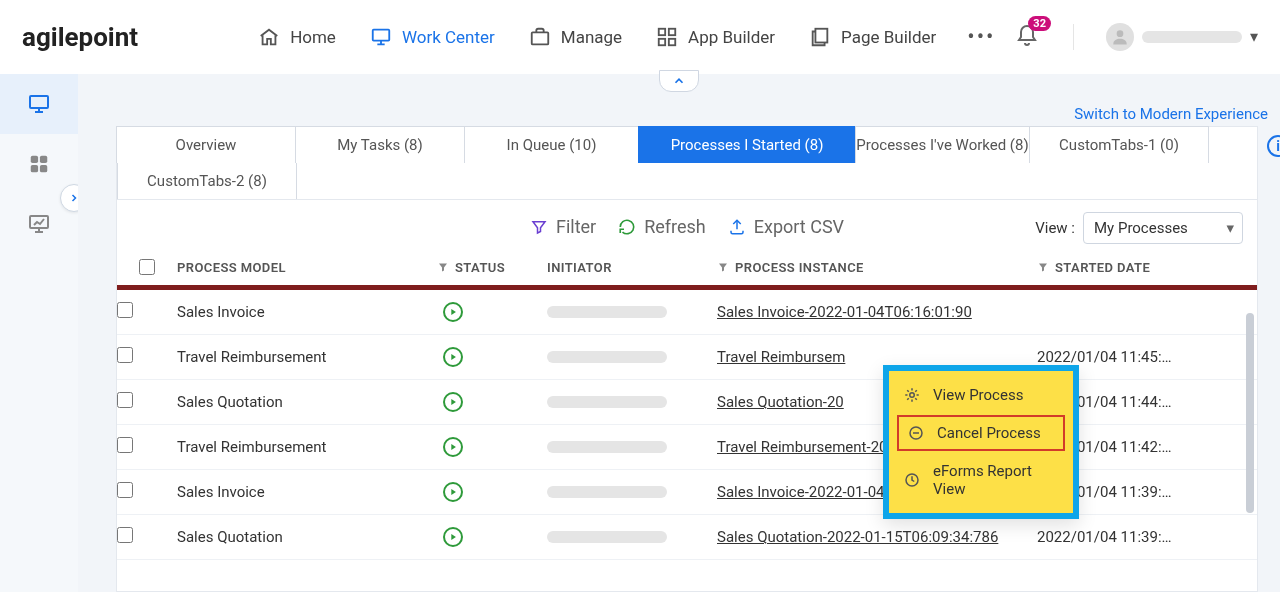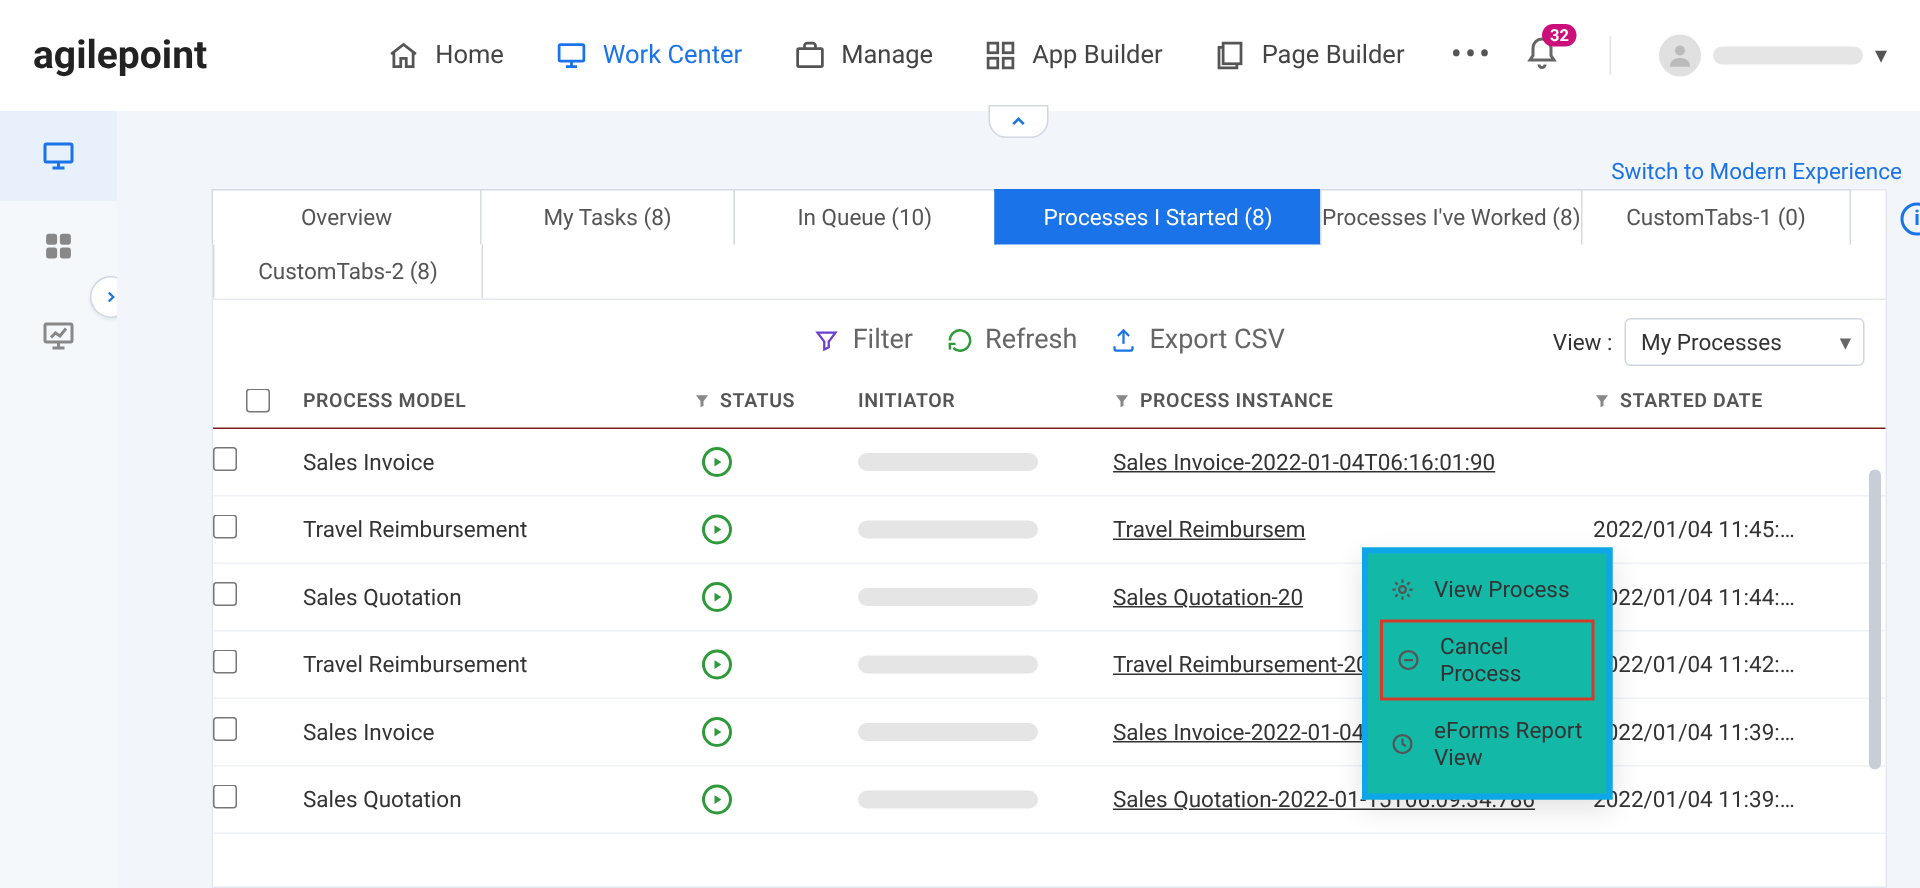--- a/index.html
+++ b/index.html
@@ -3,61 +3,61 @@
 <meta charset="utf-8">
 <style>
   *{box-sizing:border-box;margin:0;padding:0;font-family:-apple-system,BlinkMacSystemFont,"Segoe UI",Roboto,Arial,sans-serif;}
   body{width:1280px;height:592px;background:#fff;overflow:hidden;color:#333;}
   .topnav{height:74px;display:flex;align-items:center;padding:0 22px 0 22px;border-bottom:1px solid #fff;}
   .logo{font-weight:700;font-size:26px;color:#222;display:flex;align-items:center;}
   .top-menu{display:flex;gap:34px;margin-left:120px;}
   .top-menu .mi{display:flex;align-items:center;gap:10px;font-size:17px;color:#444;cursor:pointer;}
   .top-menu .mi.active{color:#1a73e8;}
   .top-menu .mi .ic{width:22px;height:22px;display:inline-flex;align-items:center;justify-content:center;}
-  .top-right{margin-left:auto;display:flex;align-items:center;gap:32px;text-align:center;}
+  .top-right{margin-left:auto;display:flex;align-items:center;gap:32px;}
   .bell{position:relative;width:26px;height:26px;}
   .bell .badge{position:absolute;top:-8px;right:-10px;background:#cc0e7a;color:#fff;font-size:11px;font-weight:700;border-radius:10px;padding:1px 5px;}
   .userbox{display:flex;align-items:center;gap:8px;}
   .avatar{width:28px;height:28px;border-radius:50%;background:#e0e0e0;display:flex;align-items:center;justify-content:center;}
   .user-name{width:100px;height:12px;background:#e5e5e5;border-radius:6px;}
   .sep{width:1px;height:26px;background:#e5e5e5;}
   .mainwrap{display:flex;}
   .siderail{width:78px;background:#f5f8fb;display:flex;flex-direction:column;align-items:stretch;}
   .rail-item{height:60px;display:flex;align-items:center;justify-content:center;cursor:pointer;font-size:22px;color:#666;}
   .rail-item.active{background:#e7f0fb;color:#1a73e8;}
   .rail-expand{margin-top:110px;margin-left:60px;position:absolute;}
   .rail-expand .btn{width:28px;height:28px;border:1px solid #cfd8e3;background:#fff;border-radius:50%;display:flex;align-items:center;justify-content:center;color:#1a73e8;box-shadow:0 1px 3px rgba(0,0,0,.08);cursor:pointer;}
   .content{flex:1;background:#f2f5f9;position:relative;}
   .collapse-pill{position:absolute;left:50%;top:-4px;transform:translateX(-50%);width:40px;height:22px;border:1px solid #d0d7e2;border-radius:0 0 12px 12px;background:#fff;display:flex;align-items:center;justify-content:center;color:#1a73e8;cursor:pointer;}
   .switch-link{position:absolute;right:12px;top:12px;color:#1a73e8;font-size:15px;cursor:pointer;margin-top:19px;}
-  .panel{position:absolute;left:38px;right:22px;top:52px;bottom:0;background:#fff;border:1px solid #e4e8ee;border-top:1px solid #e4e8ee;margin-left:25px;}
+  .panel{position:absolute;left:38px;right:22px;top:52px;bottom:0;background:#fff;border:1px solid #e4e8ee;border-top:1px solid #e4e8ee;}
   .tabbar{display:flex;flex-wrap:wrap;border-bottom:1px solid #e4e8ee;position:relative;}
   .tab{border:1px solid #d6dbe3;border-bottom:none;padding:9px 0;text-align:center;font-size:15px;color:#555;background:#fff;cursor:pointer;margin:-1px -1px 0 0;}
   .tab:first-child{margin-left:-1px;}
   .tab.active{background:#1a73e8;color:#fff;border-color:#1a73e8;}
   .tabbar .info-ic{position:absolute;right:-32px;top:8px;color:#1a73e8;width:22px;height:22px;border:2px solid #1a73e8;border-radius:50%;display:flex;align-items:center;justify-content:center;font-weight:700;font-size:14px;cursor:pointer;}
   .toolbar{display:flex;align-items:center;padding:16px 14px 12px;gap:22px;justify-content:center;position:relative;}
   .tool{display:flex;align-items:center;gap:8px;color:#666;font-size:18px;cursor:pointer;}
   .tool .ic{width:18px;height:18px;display:inline-flex;align-items:center;justify-content:center;}
   .viewbox{position:absolute;right:14px;top:12px;display:flex;align-items:center;gap:8px;}
   .viewbox label{font-size:15px;color:#333;}
   .select{border:1px solid #cfd6e0;border-radius:4px;padding:6px 30px 6px 10px;font-size:15px;color:#333;position:relative;min-width:160px;cursor:pointer;}
   .select .chev{position:absolute;right:8px;top:50%;transform:translateY(-50%);color:#666;}
   .grid{width:100%;}
   .grid .hdr,.grid .row{display:grid;grid-template-columns:60px 260px 110px 170px 320px 180px;align-items:center;}
-  .grid .hdr{color:#555;font-size:13px;font-weight:600;letter-spacing:.4px;border-bottom:1px solid #7f1d1d;padding:10px 0;}
+  .grid .hdr{color:#555;font-size:13px;font-weight:600;letter-spacing:.4px;border-bottom:5px solid #7f1d1d;padding:10px 0;}
   .grid .hdr .th{display:flex;align-items:center;gap:6px;}
   .filter-ic{width:12px;height:12px;color:#888;}
   .grid .row{border-bottom:1px solid #eef1f5;padding:12px 0;font-size:15px;color:#333;}
   .chk{width:16px;height:16px;margin:auto;}
   .status-run{width:20px;height:20px;border:2px solid #2e9a3a;border-radius:50%;display:flex;align-items:center;justify-content:center;color:#2e9a3a;margin-left:6px;}
   .initiator .blur{width:120px;height:12px;background:#e5e5e5;border-radius:6px;}
   .pi-link{color:#333;text-decoration:underline;cursor:pointer;white-space:nowrap;overflow:hidden;text-overflow:ellipsis;}
   .date{color:#333;white-space:nowrap;overflow:hidden;text-overflow:ellipsis;}
-  .ctxmenu{position:absolute;left:766px;top:238px;width:167px;background:#14b8a6;border:4px solid #0ea5e9;box-shadow:0 6px 18px rgba(0,0,0,.12);padding:6px 0;z-index:50;}
+  .ctxmenu{position:absolute;left:766px;top:238px;width:196px;background:#fde047;border:6px solid #0ea5e9;box-shadow:0 6px 18px rgba(0,0,0,.12);padding:6px 0;z-index:50;}
   .ctx-item{display:flex;align-items:center;gap:12px;padding:9px 14px;font-size:15px;color:#333;cursor:pointer;}
   .ctx-item .ic{width:18px;height:18px;display:inline-flex;align-items:center;justify-content:center;color:#555;}
   .ctx-item.hot{border:2px solid #d23b2a;margin:2px 8px;padding:7px 8px;}
   .scroll-thumb{position:absolute;right:3px;top:186px;width:8px;height:200px;background:#c9ced6;border-radius:4px;}
 </style>
 </head>
 <body>
 
 <div class="topnav">
   <div class="logo">

